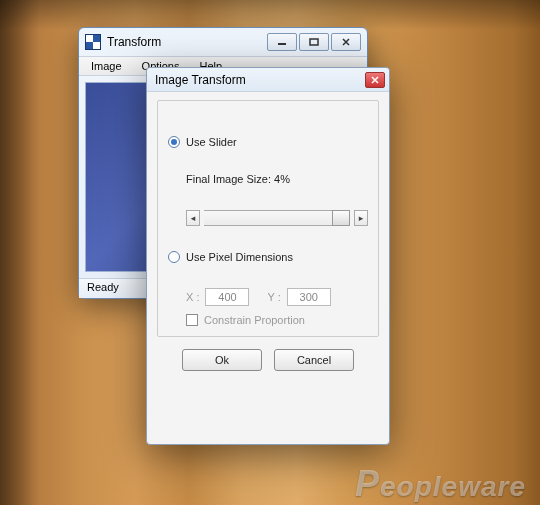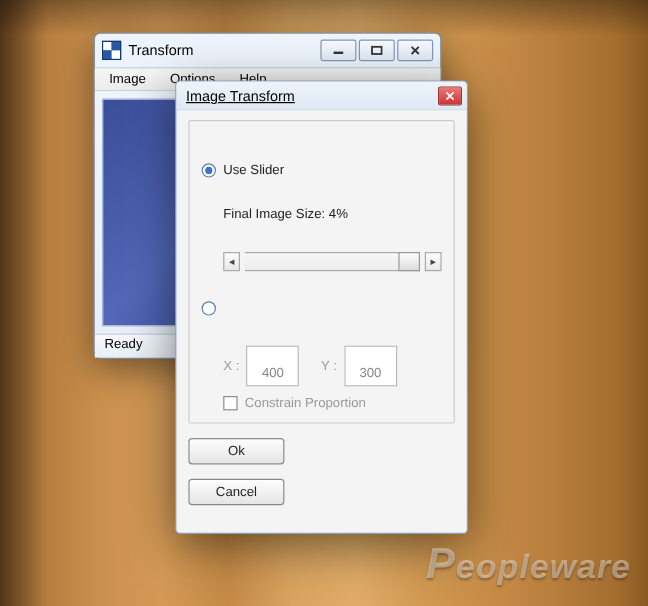--- a/index.html
+++ b/index.html
@@ -39,42 +39,42 @@
   .status { height:20px; background:linear-gradient(180deg,#f6f9fd,#e8eff8); border-top:1px solid #c8d2e0; font-size:11px; padding:2px 8px; }
 
   
   .dialog {
     position:absolute; left:146px; top:67px; width:244px; height:378px;
     border:1px solid #8a9fba; border-radius:4px;
     background:#f4f4f4;
     box-shadow:0 10px 40px rgba(0,0,0,0.5);
     display:flex; flex-direction:column;
   }
-  .dlg-title { height:24px; background:linear-gradient(180deg,#eef4fb,#dfe9f4); display:flex; align-items:center; padding:0 4px 0 8px; font-size:12px; border-bottom:1px solid #c8d2e0; border-radius:4px 4px 0 0;text-decoration:underline; }
+  .dlg-title { height:24px; background:linear-gradient(180deg,#eef4fb,#dfe9f4); display:flex; align-items:center; padding:0 4px 0 8px; font-size:12px; border-bottom:1px solid #c8d2e0; border-radius:4px 4px 0 0; }
   .dlg-title .spacer{flex:1;}
   .dlg-close{ width:20px; height:16px; background:linear-gradient(180deg,#e77,#c33); border:1px solid #933; border-radius:2px; display:flex; align-items:center; justify-content:center; }
   .dlg-body{ flex:1; padding:8px 10px; font-size:11px; color:#222; }
   .group{ border:1px solid #ccc; border-radius:2px; padding:10px 10px; margin-bottom:8px; }
   .row{ display:flex; align-items:center; gap:6px; margin-bottom:6px;margin-top:25px; }
   .radio{ width:12px; height:12px; border:1px solid #5a7fb0; border-radius:50%; background:#fff; display:flex; align-items:center; justify-content:center; flex-shrink:0;}
   .radio.checked::after{ content:""; width:6px; height:6px; background:#3a74c4; border-radius:50%; }
   .check{ width:12px; height:12px; border:1px solid #8c8c8c; background:#fff; flex-shrink:0; display:flex; align-items:center; justify-content:center; }
   .check.on{ border-color:#5a7fb0; }
   .check.on::after{ content:"✓"; font-size:10px; color:#3a74c4; line-height:1; }
   .disabled{ color:#9a9a9a; }
   .indent{ padding-left:18px; }
   .slider{ display:flex; align-items:center; gap:4px; }
   .sl-btn{ width:14px; height:16px; border:1px solid #aaa; background:linear-gradient(180deg,#fdfdfd,#e8e8e8); display:flex; align-items:center; justify-content:center; font-size:9px; color:#444;}
   .sl-track{ flex:1; height:16px; border:1px solid #aaa; border-left:none; border-right:none; background:linear-gradient(180deg,#f7f7f7,#ececec); position:relative; }
   .sl-thumb{ position:absolute; top:-1px; right:0; width:18px; height:16px; border:1px solid #999; background:linear-gradient(180deg,#fdfdfd,#dcdcdc); }
-  .numbox{ width:44px; height:18px; border:1px solid #bbb; background:#fff; font-size:11px; text-align:center; padding:16px 2px; color:#888;}
-  .btns{ display:flex; gap:12px; justify-content:center; padding:4px 0 8px;flex-direction:column; }
+  .numbox{ width:44px; height:18px; border:1px solid #bbb; background:#fff; font-size:11px; text-align:center; padding:2px 2px; color:#888;}
+  .btns{ display:flex; gap:12px; justify-content:center; padding:4px 0 8px; }
   .btn{ width:80px; height:22px; border:1px solid #8a8a8a; border-radius:3px; background:linear-gradient(180deg,#fdfdfd,#e5e5e5); font-size:11px; display:flex; align-items:center; justify-content:center; }
 
-  .watermark{ position:absolute; right:14px; bottom:14px; font-size:28px; font-weight:900; font-style:italic; letter-spacing:1px; color:rgba(255,255,255,0.4); text-shadow:0 1px 2px rgba(0,0,0,0.3); }
+  .watermark{ position:absolute; right:14px; bottom:0; font-size:28px; font-weight:900; font-style:italic; letter-spacing:1px; color:rgba(255,255,255,0.4); text-shadow:0 1px 2px rgba(0,0,0,0.3); }
   .watermark .big{ font-size:36px; }
 </style>
 </head>
 <body>
 <div class="wood-shadow"></div>
 <div class="wood-shadow-l"></div>
 
 <div class="win-main">
   <div class="titlebar">
     <div class="app-icon">
@@ -143,20 +143,21 @@
         <div class="slider" style="flex:1;">
           <div class="sl-btn">◂</div>
           <div class="sl-track">
             <div class="sl-thumb"></div>
           </div>
           <div class="sl-btn">▸</div>
         </div>
       </div>
       <div class="row">
         <div class="radio"></div>
+        <span>Use Pixel Dimensions</span>
       </div>
       <div class="row indent disabled">
         <span>X :</span>
         <div class="numbox">400</div>
         <span style="width:6px;"></span>
         <span>Y :</span>
         <div class="numbox">300</div>
       </div>
       <div class="row indent disabled" style="margin-top:8px; margin-bottom:0;">
         <div class="check"></div>

